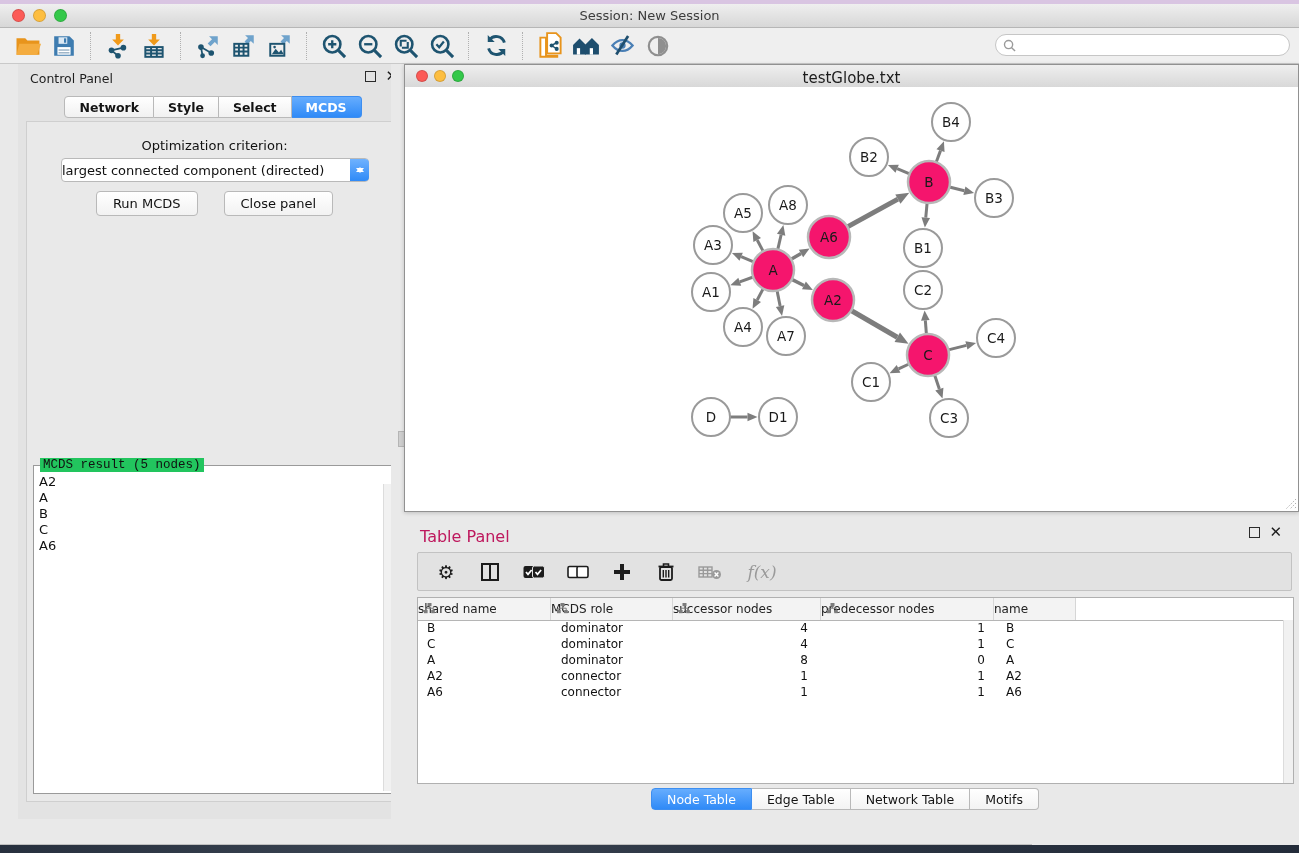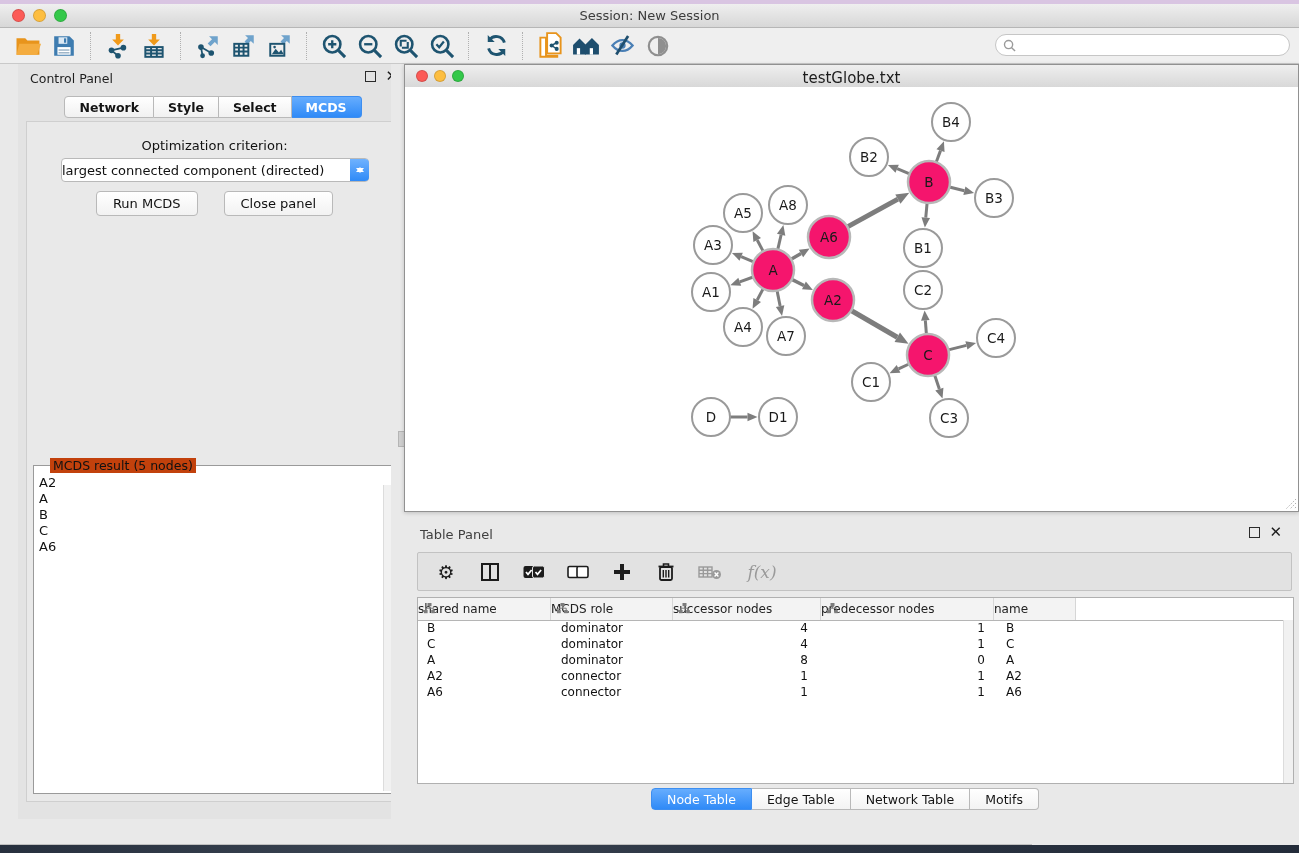--- a/index.html
+++ b/index.html
@@ -47,41 +47,41 @@
   .dropdown .dval{flex:1;font-size:13px;color:#111;padding-left:0;white-space:nowrap;overflow:hidden;}
   .dd-cap{width:19px;height:22px;margin:-1px -1px -1px 0;border-radius:0 4px 4px 0;
           background:linear-gradient(#6FB2FE,#2F8AF7);position:relative;}
   .dd-cap:before{content:"";position:absolute;left:5.5px;top:4px;border:4px solid transparent;border-bottom:5px solid #fff;}
   .dd-cap:after{content:"";position:absolute;left:5.5px;bottom:4px;border:4px solid transparent;border-top:5px solid #fff;}
   .btn-row{position:absolute;left:0;right:0;top:69px;display:flex;justify-content:center;gap:26px;}
   .pushbtn{height:23px;padding:0 16px;background:linear-gradient(#ffffff,#f2f2f2);border:1px solid #b9b9b9;
            border-radius:4px;font-size:13px;color:#111;display:flex;align-items:center;}
   .result-box{position:absolute;left:6px;top:336px;width:360px;height:334px;border:1px solid #9a9a9a;
               background:#fff;margin:0;padding:0;}
-  .result-box legend{font-size:12.5px;color:#111;background:#c2410c;padding:0 3px;margin-left:16px;}
+  .result-box legend{font-size:12.5px;color:#111;background:#22c55e;padding:0 3px;margin-left:6px;font-family:Liberation Mono, monospace;}
   .result-list{position:absolute;left:2px;top:2px;right:12px;bottom:2px;overflow:hidden;}
   .result-item{font-size:13px;color:#111;line-height:16px;padding-left:3px;}
   .vtrack{position:absolute;right:1px;top:12px;bottom:2px;width:9px;background:#f1f1f1;border-left:1px solid #dcdcdc;}
 
   
   .desktop{left:391px;top:64px;width:908px;height:755px;background:#E9E9E9;}
   .left-nub{left:398px;top:431px;width:8px;height:16px;background:#cfcfcf;border:1px solid #b5b5b5;}
   .net-window{left:404px;top:64px;width:895px;height:448px;background:#fff;border:1px solid #919191;
               box-shadow:0 1px 4px rgba(0,0,0,.18);}
   .nw-titlebar{position:absolute;left:0;top:0;right:0;height:22px;
                background:linear-gradient(#EFEFEF,#D8D8D8);border-bottom:1px solid #b6b6b6;}
   .nw-lights{position:absolute;left:11px;top:5px;display:flex;gap:6px;}
   .nw-light{width:12px;height:12px;border-radius:50%;border:1px solid rgba(0,0,0,.15);box-sizing:border-box;}
   .nw-title{position:absolute;left:0;right:0;top:4px;text-align:center;font-size:15px;color:#1c1c1c;}
   .nw-canvas{position:absolute;left:0;top:22px;right:0;bottom:0;background:#fff;}
   .grip{position:absolute;right:1px;bottom:1px;}
 
   
   .table-panel{left:391px;top:520px;width:908px;height:299px;background:#E9E9E9;}
-  .tp-title{position:absolute;left:29px;top:7px;font-size:13px;color:#404040;}
+  .tp-title{position:absolute;left:29px;top:7px;font-size:16px;color:#be185d;}
   .tp-toolbar{position:absolute;left:26px;top:32px;width:875px;height:39px;background:#E2E2E2;
               border:1px solid #c2c2c2;border-radius:2px;display:flex;align-items:center;gap:20px;padding-left:16px;box-sizing:border-box;}
   .tp-tool{display:flex;align-items:center;justify-content:center;width:24px;height:24px;}
   .gear-glyph{font-size:19px;color:#1c1c1c;line-height:20px;}
   .fx{font-family:"DejaVu Serif","Liberation Serif",serif;font-style:italic;font-size:17px;color:#9a9a9a;}
   .tp-table{position:absolute;left:26px;top:77px;width:875px;height:185px;background:#fff;border:1px solid #b0b0b0;}
   .thead{display:grid;grid-template-columns:133px 122px 148px 173px 82px 1fr;height:22px;border-bottom:1px solid #b5b5b5;}
   .th{background:#F3F3F3;border-right:1px solid #d6d6d6;display:flex;align-items:center;
       position:relative;font-size:12px;color:#222;}
   .th .tree{position:absolute;left:6px;top:5px;}

